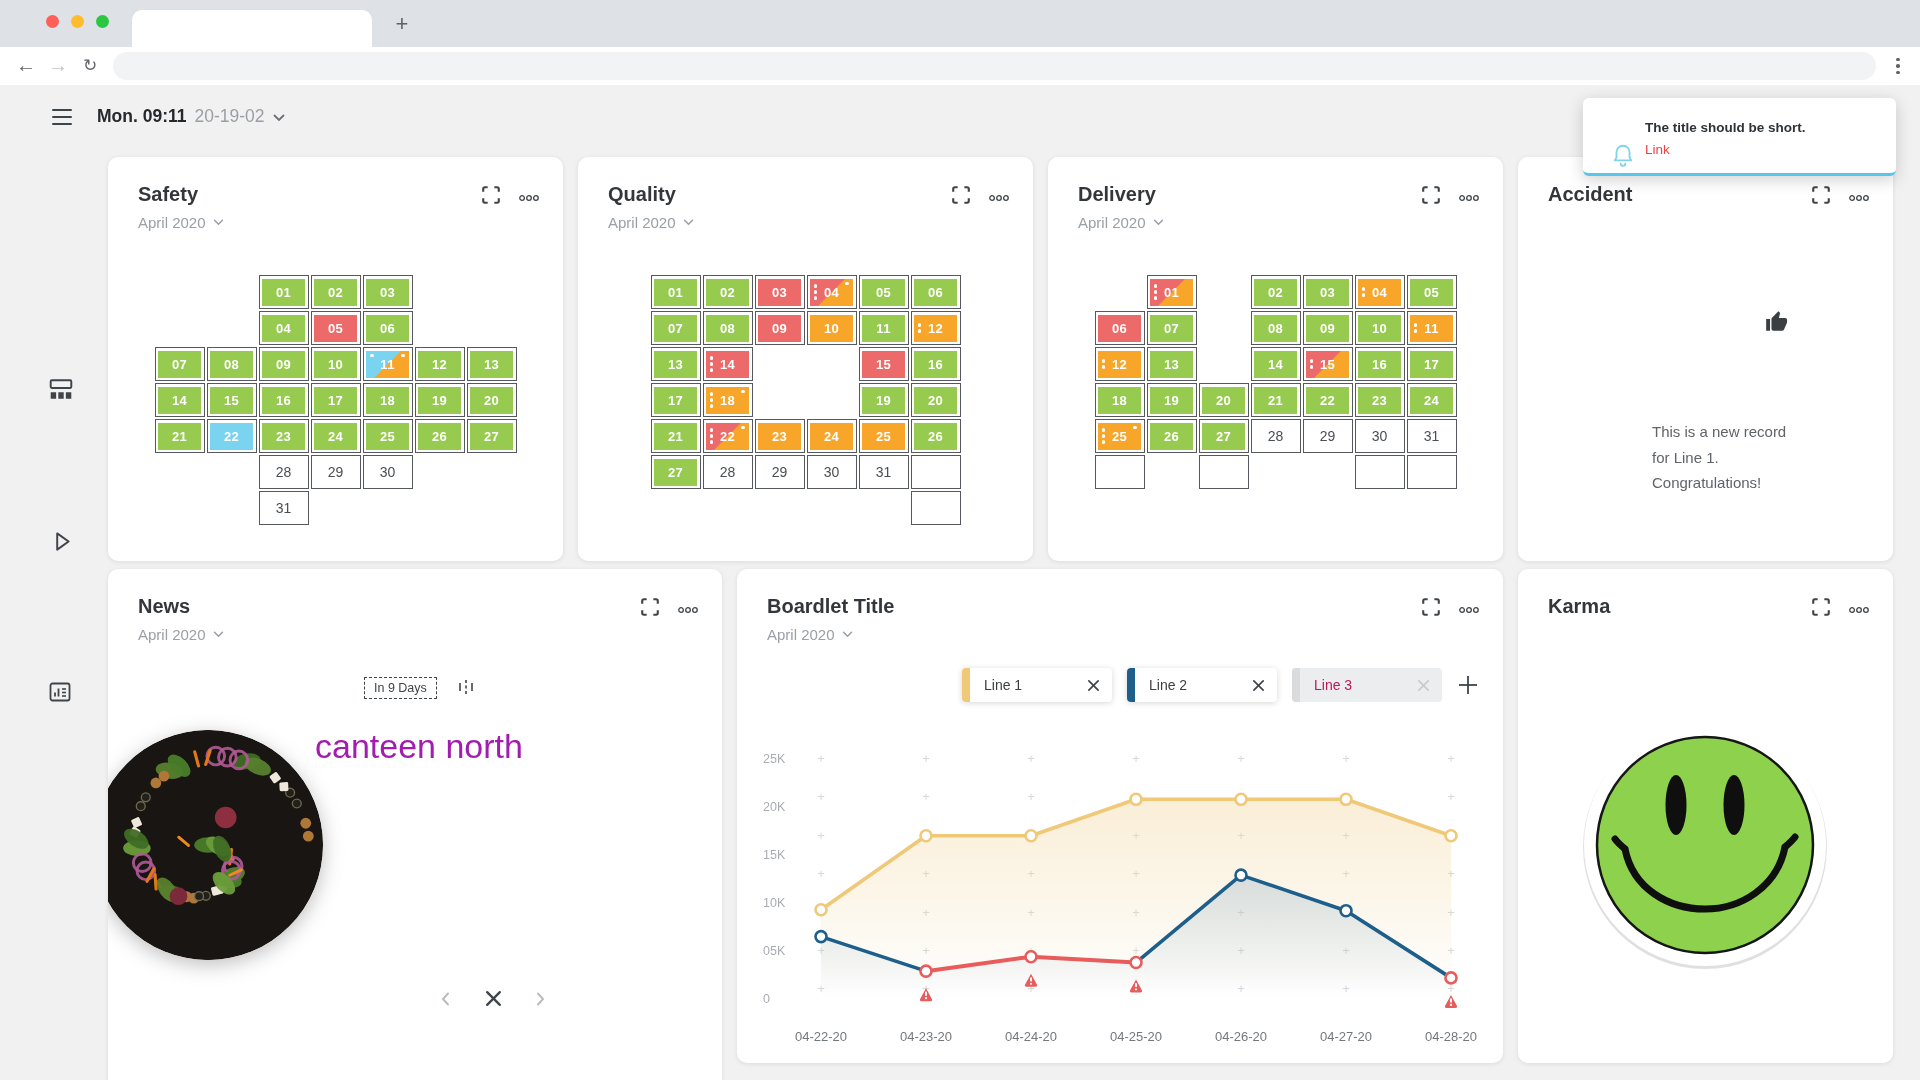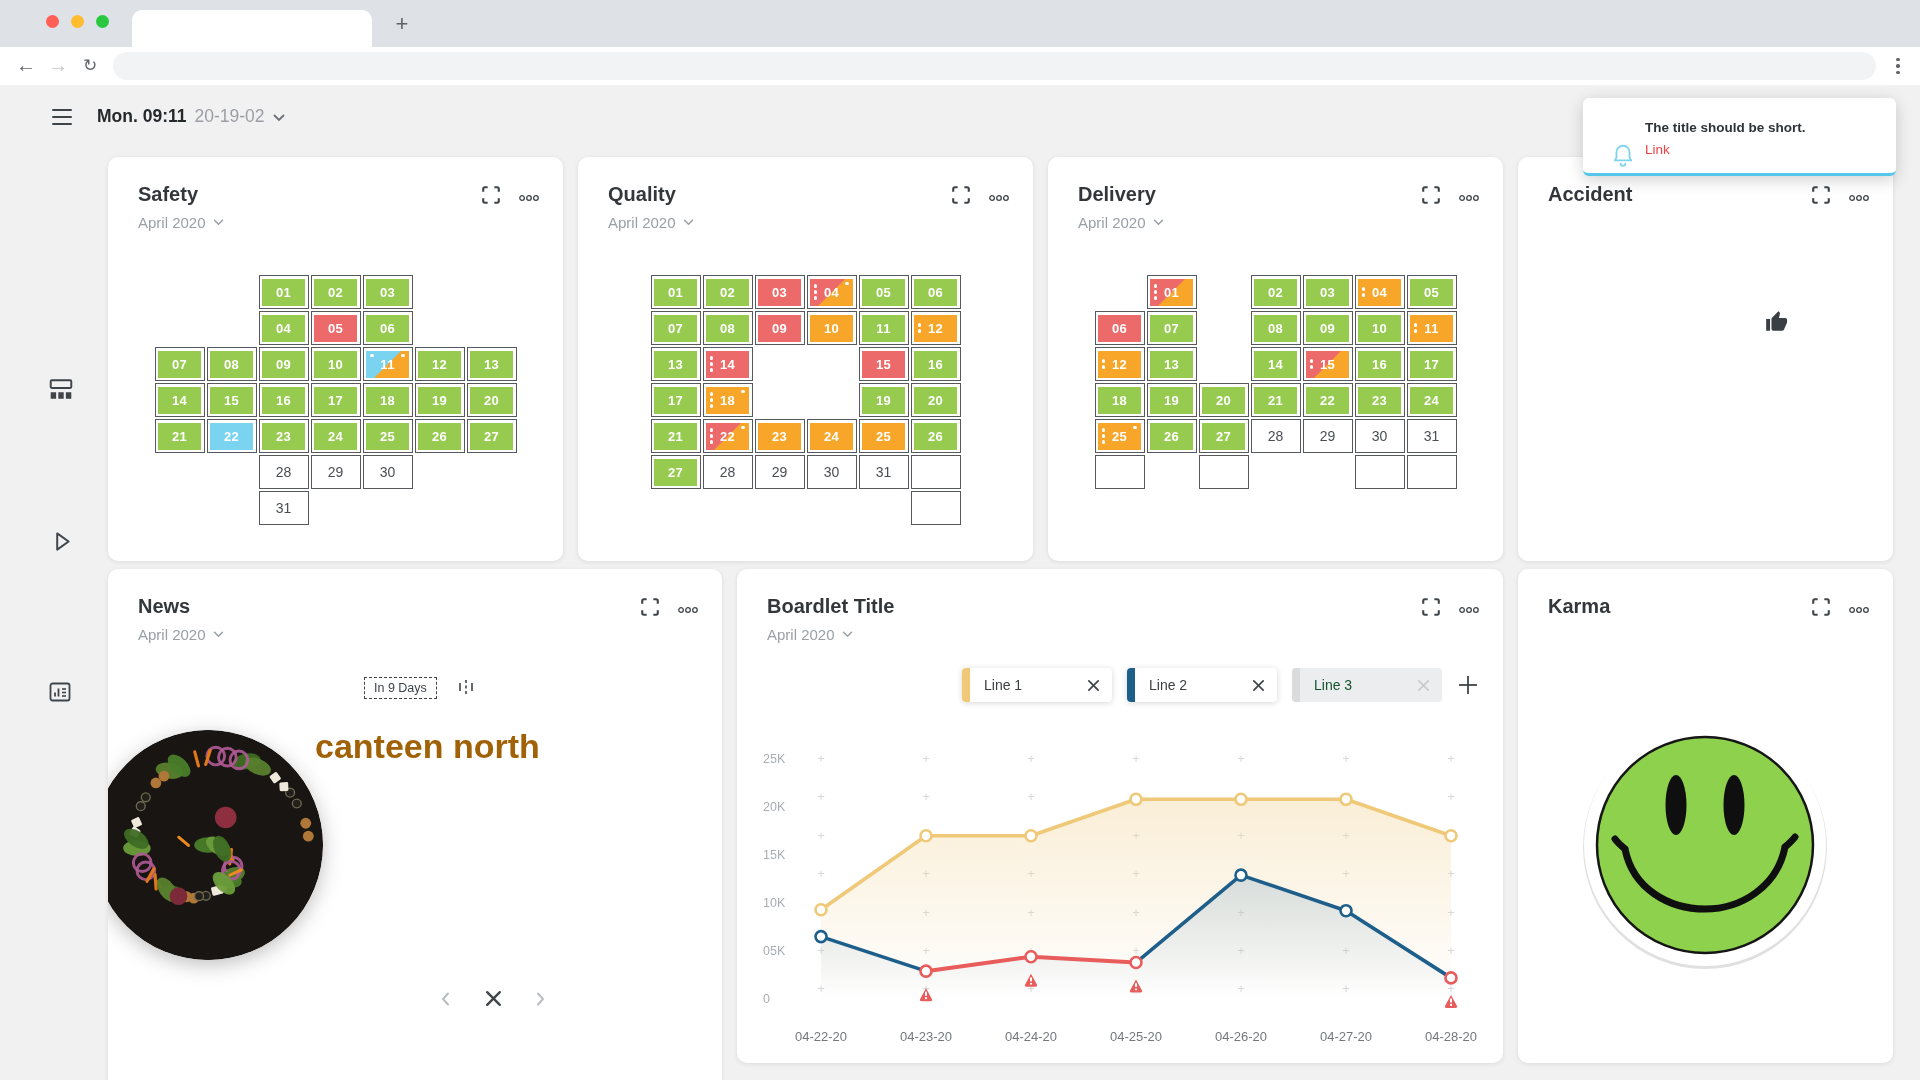--- a/index.html
+++ b/index.html
@@ -50,31 +50,31 @@
   .tooltip{position:absolute;left:1583px;top:98px;width:313px;background:#fff;border-radius:6px;
            box-shadow:0 4px 16px rgba(0,0,0,.18);border-bottom:3px solid #56c7ea;z-index:60;padding:20px 18px 14px 18px;box-sizing:border-box;}
   .tt-bell{position:absolute;left:26px;top:44px;width:28px;height:28px;}
   .tt-text{margin-left:44px;font-size:13.5px;color:#2f3337;line-height:1.45;}
   .tt-title{font-weight:bold;}
   .tt-link{color:#ef4444;margin-top:2px;cursor:pointer;}
   
   .news-img{position:absolute;left:-18px;top:158px;width:236px;height:236px;filter:drop-shadow(0 5px 10px rgba(0,0,0,.25));}
   .news-badge{position:absolute;left:256px;top:108px;border:1.5px dashed #3f4449;padding:3px 9px;font-size:12.5px;color:#3f4449;background:#fff;}
   .news-marker{position:absolute;left:348px;top:108px;width:20px;height:20px;}
-  .news-headline{position:absolute;left:207px;top:158px;font-size:34px;font-weight:bold;color:#a16207;}
+  .news-headline{position:absolute;left:207px;top:158px;font-size:34px;font-weight:normal;color:#a21caf;}
   .news-body{position:absolute;left:260px;top:214px;width:255px;font-size:15px;color:#606468;line-height:1.68;}
   .news-nav{position:absolute;left:330px;top:420px;width:110px;display:flex;align-items:center;justify-content:space-between;}
   .news-arrow{width:16px;height:16px;color:#b9bdc1;}
   .news-x{width:19px;height:19px;color:#3f4449;}
   
   .legend-row{position:absolute;top:99px;right:24px;display:flex;align-items:center;gap:15px;}
   .chip{position:relative;height:34px;width:150px;background:#fff;border-radius:4px;box-shadow:0 1px 6px rgba(0,0,0,.16);
         display:flex;align-items:center;justify-content:space-between;padding:0 12px 0 22px;box-sizing:border-box;font-size:14px;color:#3c4043;}
   .chip .bar{position:absolute;left:0;top:0;bottom:0;width:8px;border-radius:4px 0 0 4px;}
-  .chip.disabled{background:#ebedee;box-shadow:none;color:#14532d;}
+  .chip.disabled{background:#ebedee;box-shadow:none;color:#be185d;}
   .chip .x{width:13px;height:13px;}
   .plus-btn{width:22px;height:22px;color:#3f4449;}
   .chart-host{position:absolute;left:24px;top:150px;width:718px;height:340px;}
   
   .smiley{position:absolute;left:57px;top:146px;width:260px;height:260px;}
   svg{display:block;}
 </style>
 </head>
 <body>
 
@@ -792,20 +792,21 @@
       <path d="M2 6V3.5Q2 2 3.5 2H6 M12 2h2.5Q16 2 16 3.5V6 M16 12v2.5Q16 16 14.5 16H12 M6 16H3.5Q2 16 2 14.5V12" fill="none" stroke="#3f4449" stroke-width="1.9"></path>
     </svg>
   <svg class="head-ic ic-menu" viewBox="0 0 26 10" width="26" height="10">
       <circle cx="4" cy="5" r="3" fill="none" stroke="#3f4449" stroke-width="1.7"></circle>
       <circle cx="13" cy="5" r="3" fill="none" stroke="#3f4449" stroke-width="1.7"></circle>
       <circle cx="22" cy="5" r="3" fill="none" stroke="#3f4449" stroke-width="1.7"></circle>
     </svg>
   <svg class="acc-thumb" viewBox="0 0 24 24">
     <path d="M2 20h3.6V9.3H2zM21.3 10.2c0-1-.8-1.8-1.8-1.8h-5.7l.9-4.1v-.3c0-.4-.2-.8-.4-1L13.3 2 7.4 8c-.3.3-.5.8-.5 1.3v9c0 1 .8 1.8 1.8 1.8h8.1c.7 0 1.4-.4 1.7-1.1l2.7-6.4c.1-.2.1-.4.1-.6v-1.8z" fill="#3a3f44"></path>
   </svg>
+  <div class="acc-msg">This is a new record for Line 1. Congratulations!</div>
 </div>
 
 <div class="card" style="left:108px;top:569px;width:614px;height:634px;overflow:hidden">
   <div class="card-head">
     <div class="card-title">News</div>
     <div class="card-sub">
         <span>April 2020</span>
       <svg width="11" height="7" viewBox="0 0 12 8">
           <polyline points="1.5,1.5 6,6 10.5,1.5" fill="none" stroke="#9aa0a6" stroke-width="1.8" stroke-linecap="round"></polyline>
         </svg>

